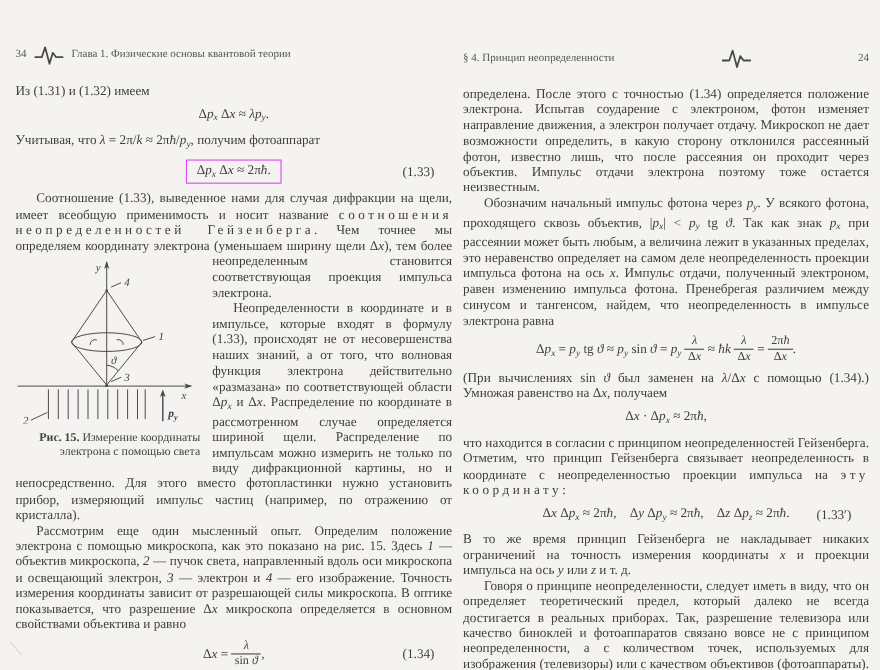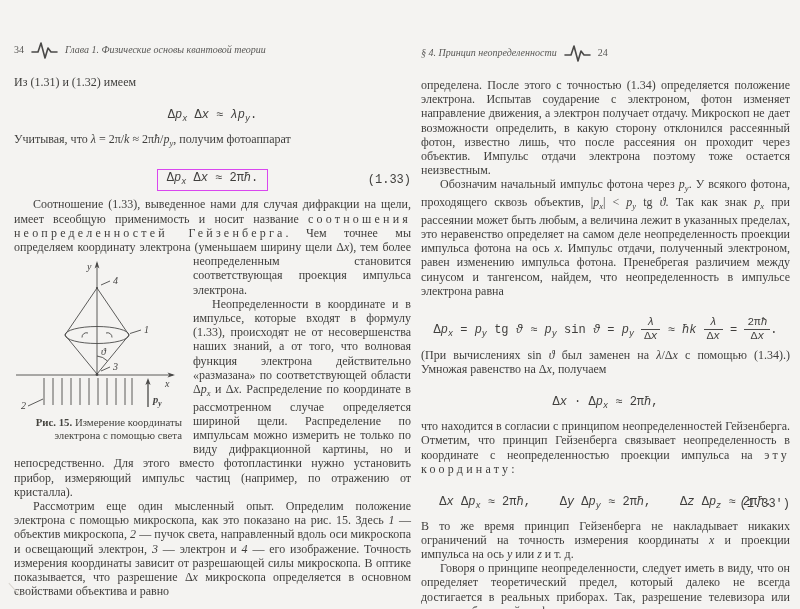--- a/index.html
+++ b/index.html
@@ -6,29 +6,29 @@
   body{
     width:800px;height:609px;overflow:hidden;position:relative;
     background:#f4f3f1;
     font-family:"Liberation Serif","DejaVu Serif",serif;
     color:#3f3e3c;font-size:12px;line-height:14.2px;
   }
   .page{position:absolute;top:0;}
   .lp{left:14px;width:397px;}
   .rp{left:421px;width:369px;}
   .pheader{display:flex;align-items:center;gap:7px;margin:40px 0 15px;color:#57565ا4;color:#575654;font-size:10px;white-space:nowrap;}
-  .rp .pheader{justify-content:flex-start;margin-top:43px;}
-  .pheader .ttl{font-style:italic;}
+  .rp .pheader{justify-content:space-between;margin-top:43px;}
+  .pheader .ttl{}
   .pheader .pnum{font-style:normal;}
   .pulse{flex:0 0 auto;}
   .para{text-align:justify;text-indent:19px;}
   .para.noind{text-indent:0;}
-  .eqrow{position:relative;text-align:center;margin:19px 0 6px;text-indent:0;font-family:Liberation Mono, monospace;}
+  .eqrow{position:relative;text-align:center;margin:7px 0 6px;text-indent:0;}
   .eq{white-space:pre-wrap;}
-  .eqno{position:absolute;right:0;top:50%;transform:translateY(-50%);text-align:center;}
+  .eqno{position:absolute;right:16px;top:50%;transform:translateY(-50%);text-align:center;}
   .boxed{display:inline-block;border:1px solid #d946ef;padding:1px 9px 2px;}
   .s-i{font-style:italic;}
   .s-si{font-style:italic;font-size:8.5px;vertical-align:-2.5px;letter-spacing:0;}
   .s-sp{letter-spacing:3.2px;}
   .frac{display:inline-block;text-align:center;vertical-align:-6px;line-height:1;font-size:11px;}
   .fn{display:block;border-bottom:0.8px solid #4a4948;padding:0 3px 1px;line-height:11px;}
   .fd{display:block;padding:1px 3px 0;line-height:11px;}
   .figwrap{float:left;width:168px;margin:3px 11px 1px 0;text-indent:0;}
   .figwrap svg{display:block;}
   .figcap{display:block;margin-top:7px;font-size:10.8px;line-height:13.2px;color:#45443f;text-align:right;}

